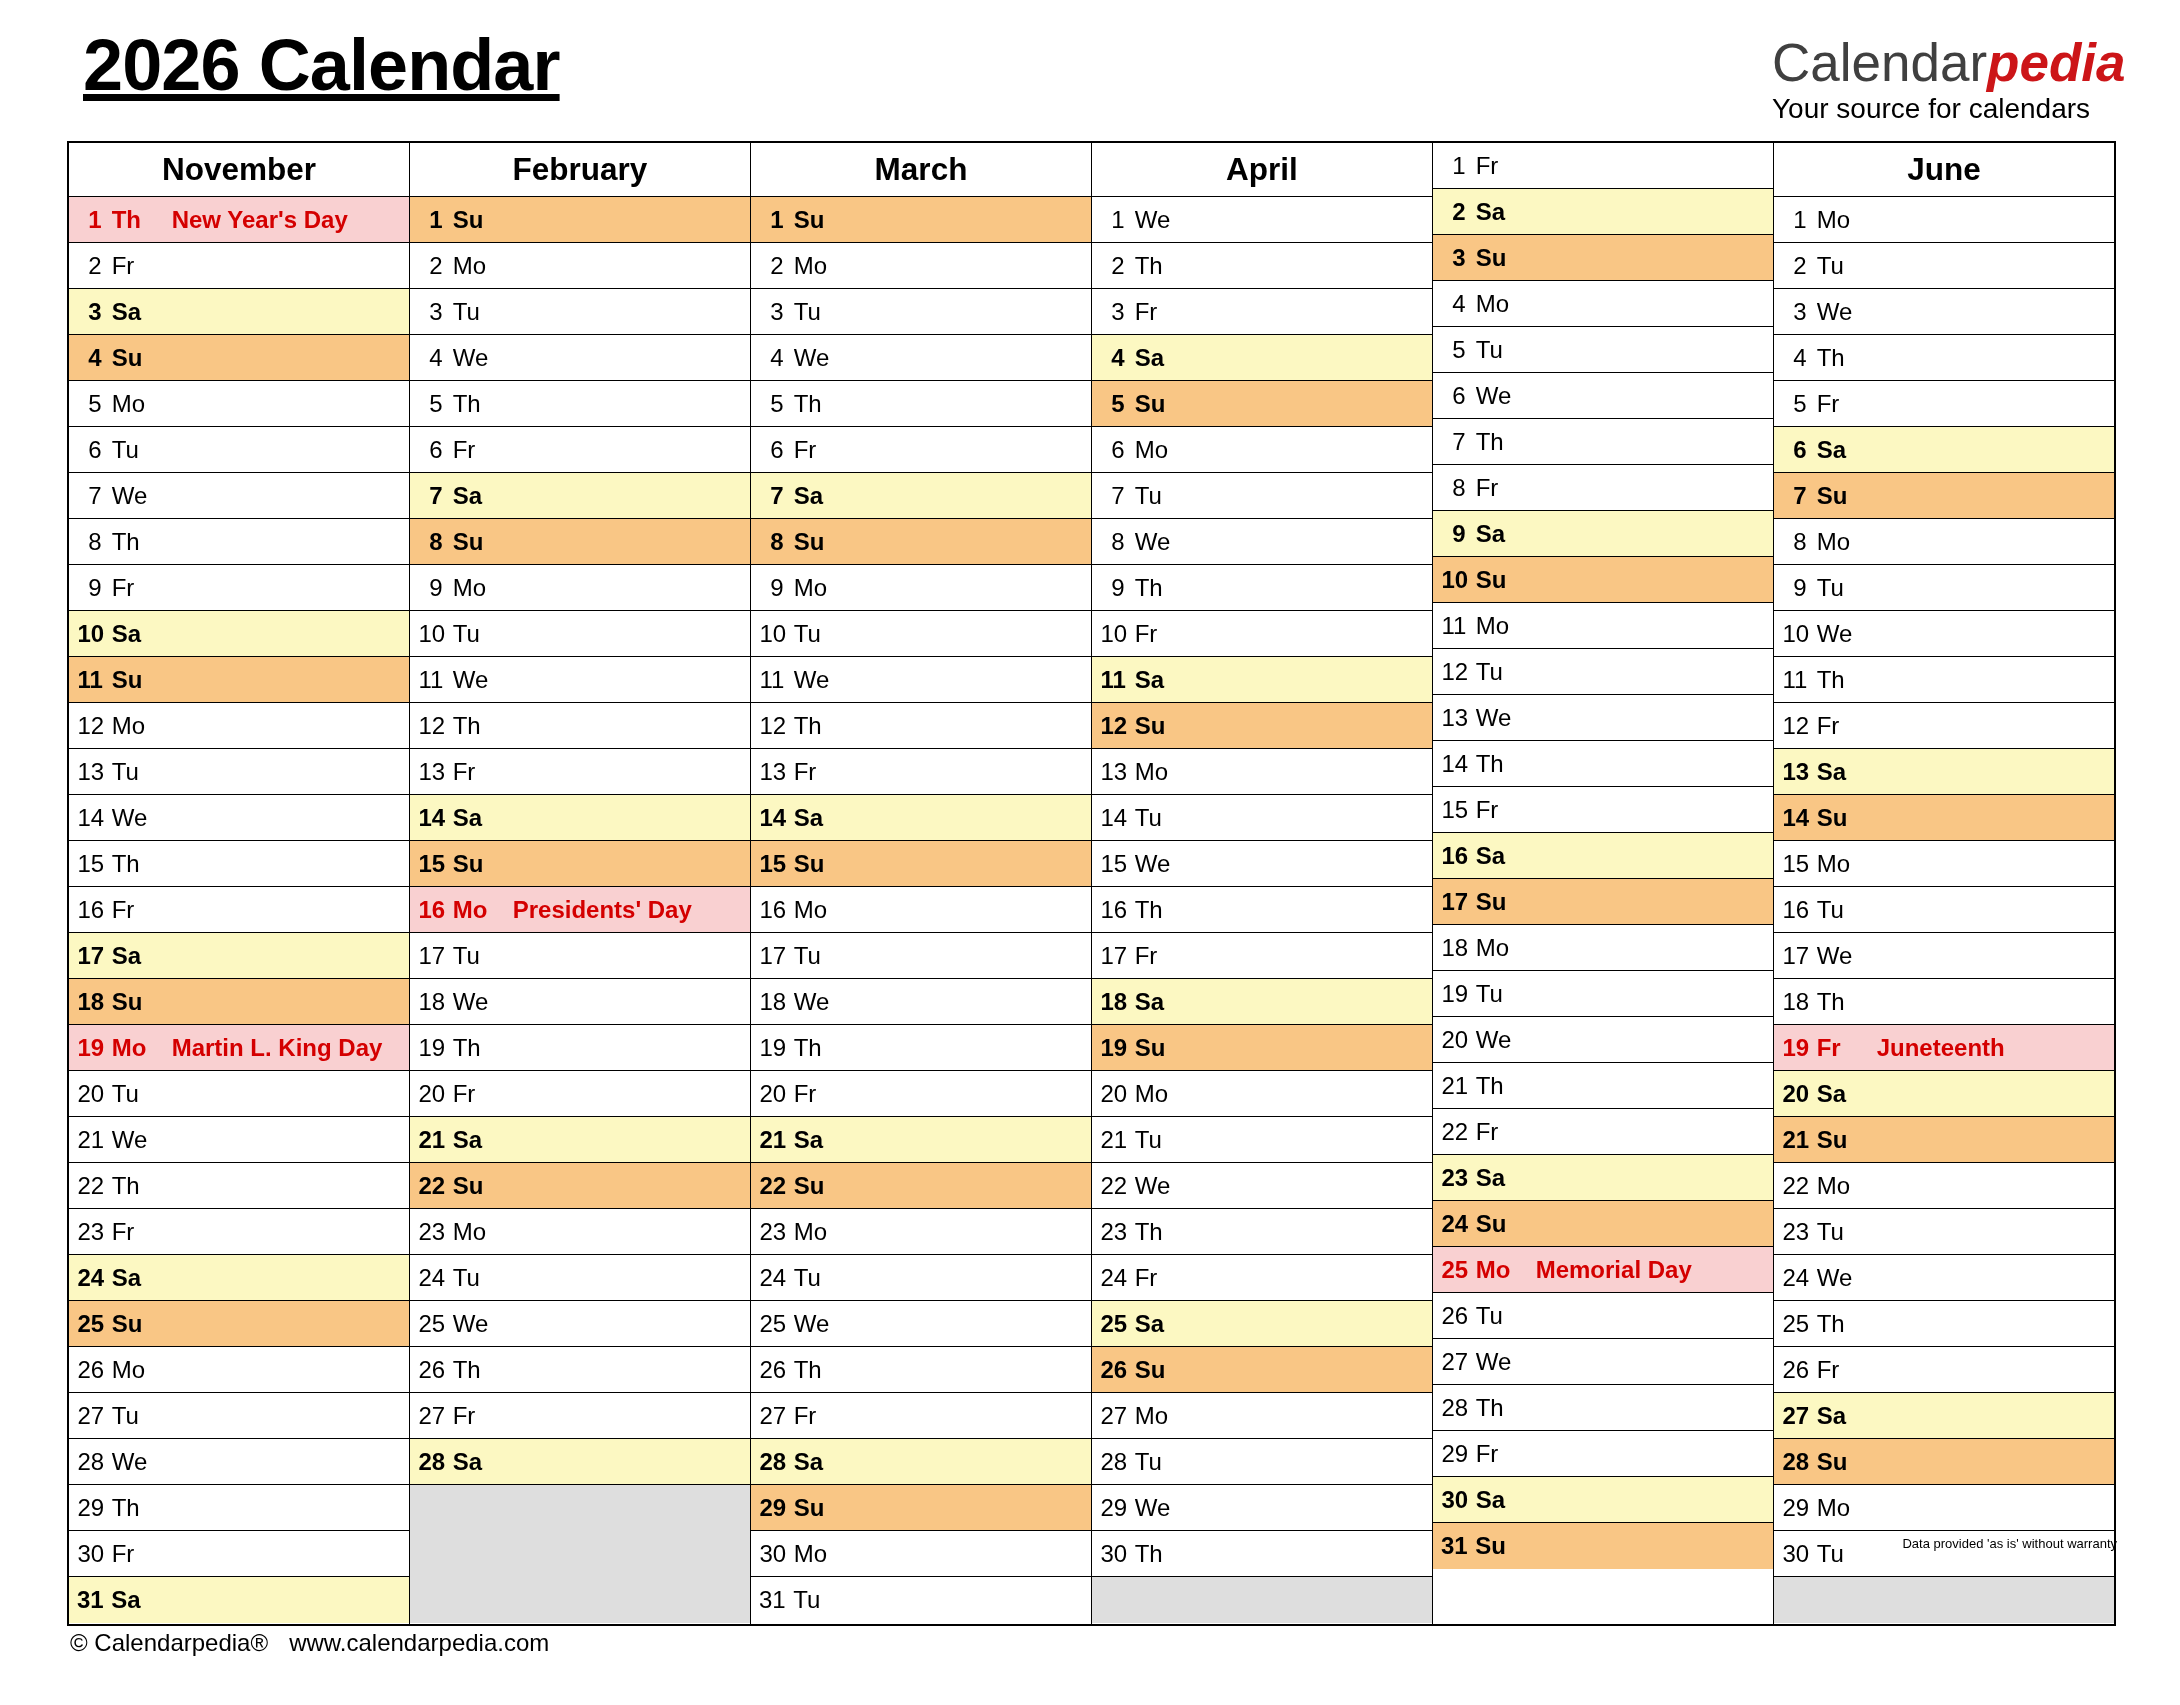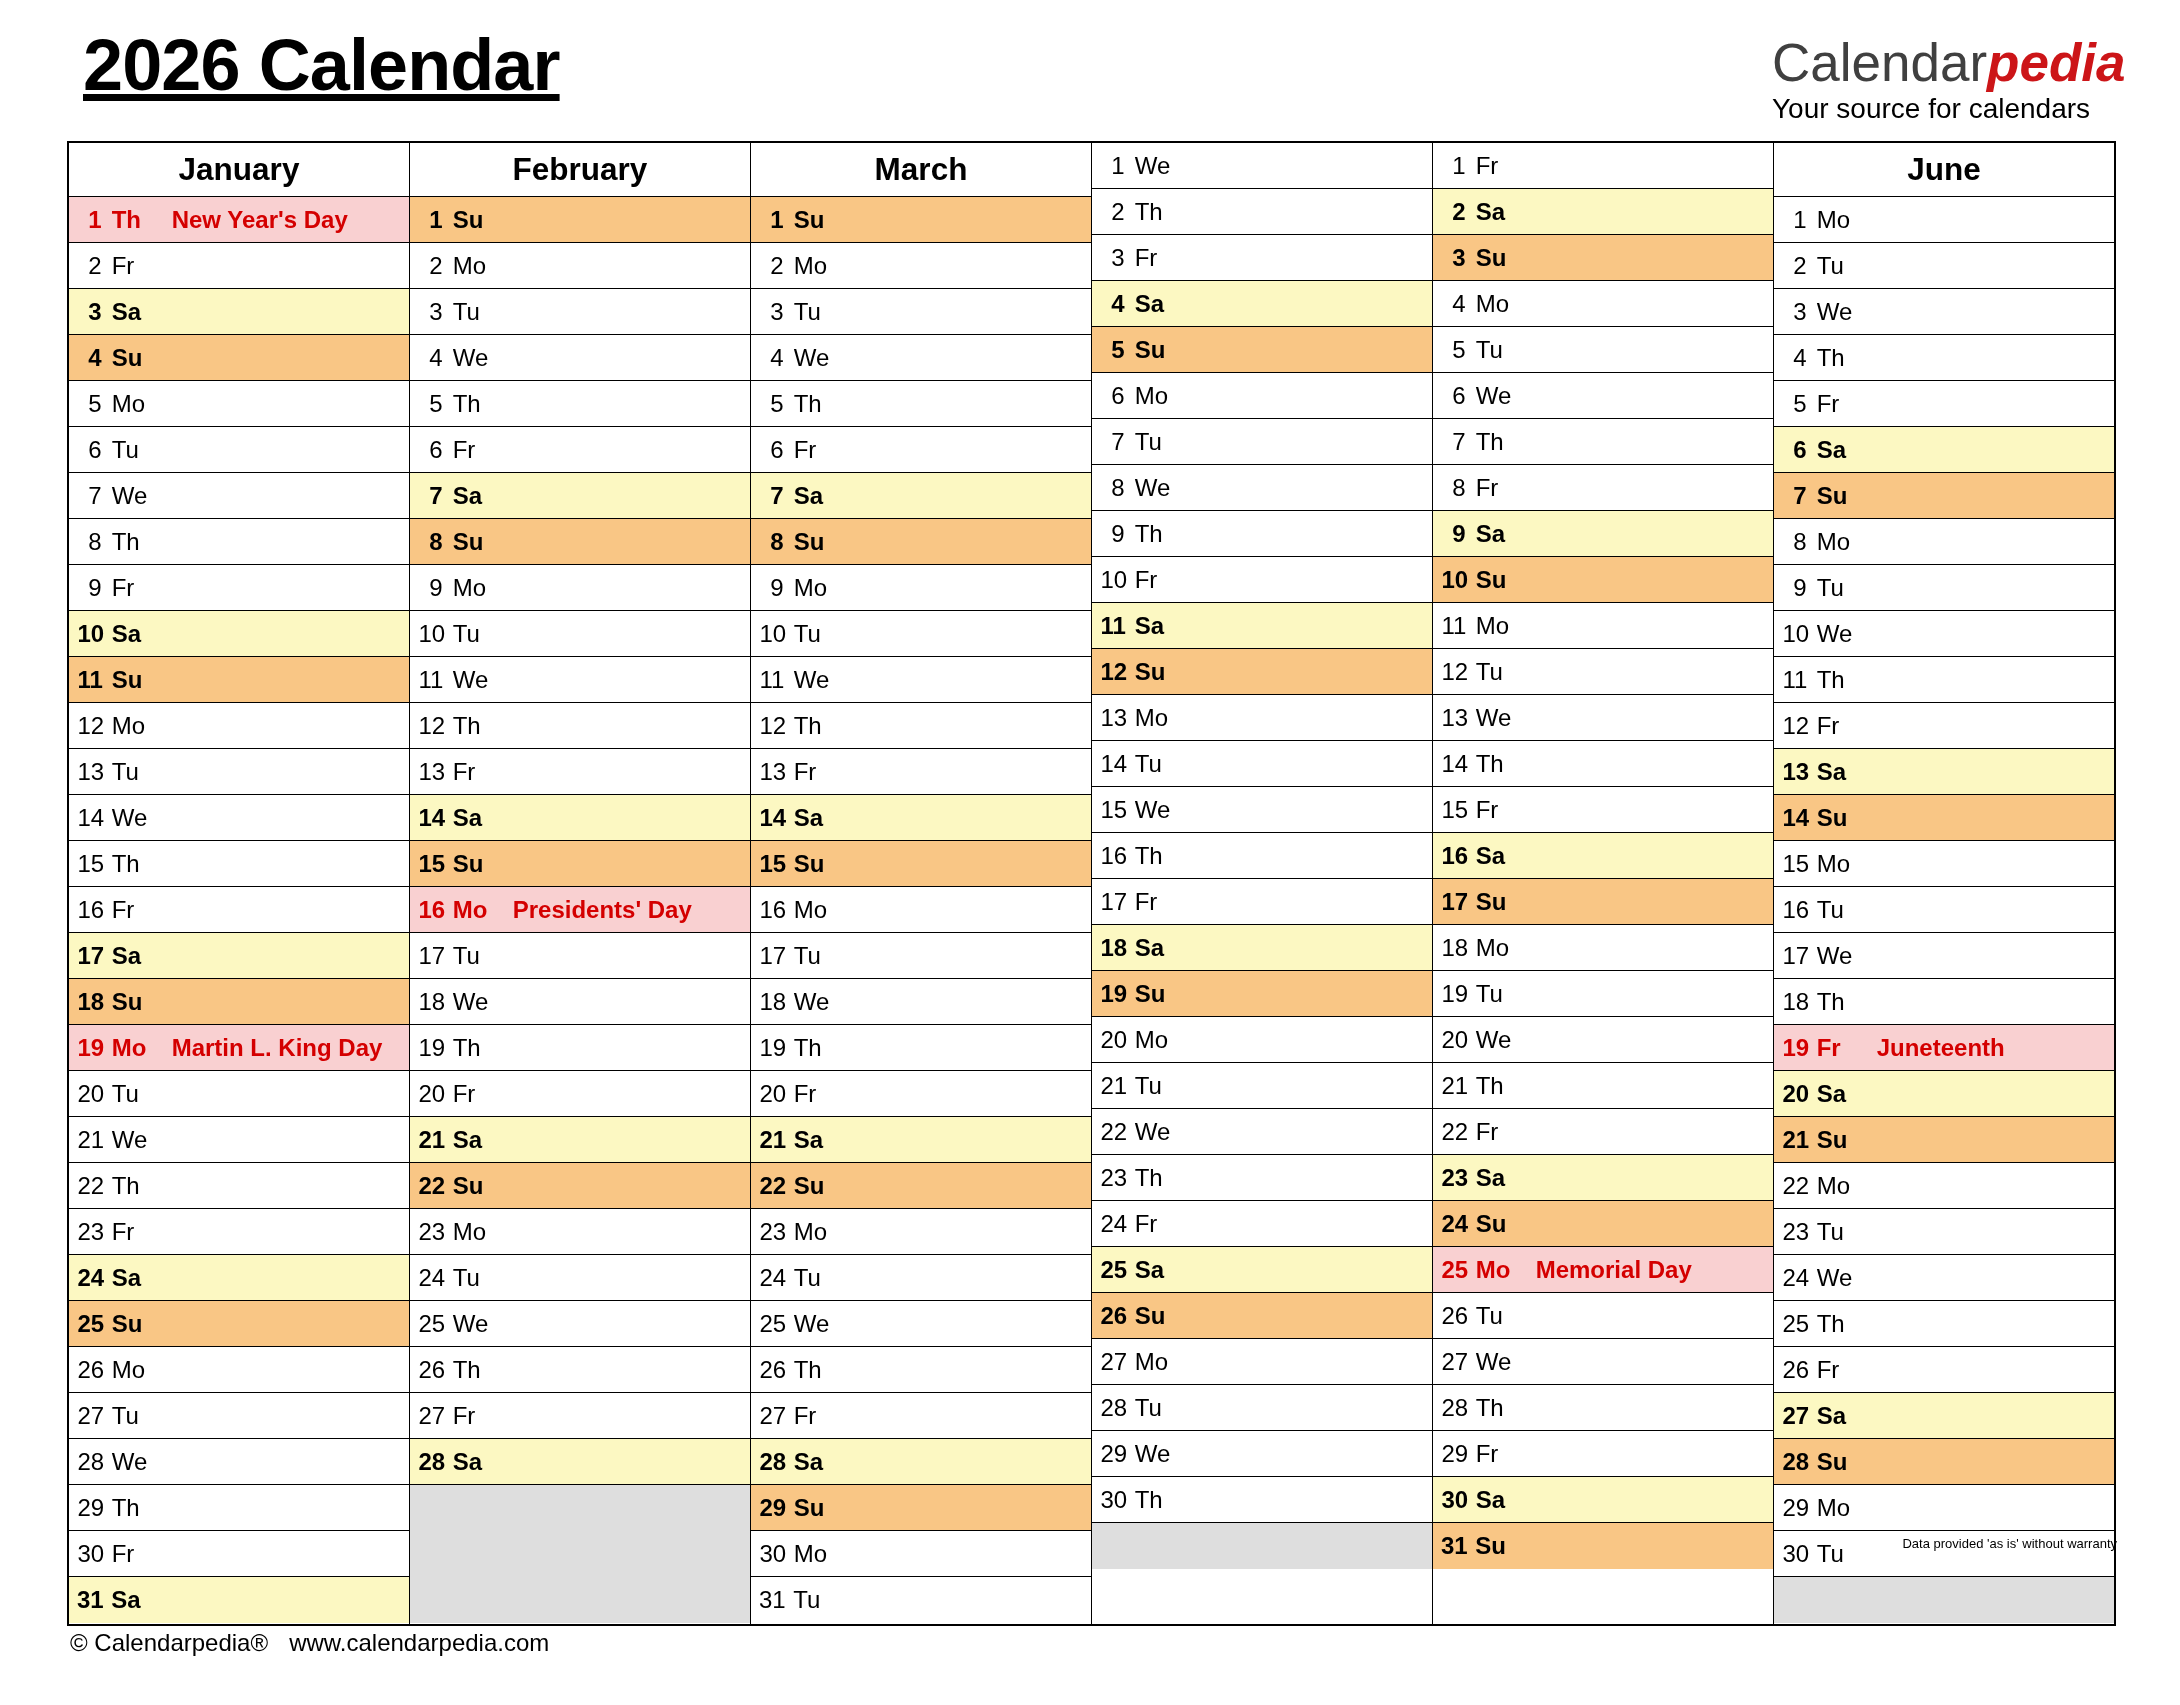--- a/index.html
+++ b/index.html
@@ -53,21 +53,21 @@
 
 <div class="page-title">2026 Calendar</div>
 
 <div class="logo">
   <div class="logo-main"><span class="logo-black">Calendar</span><span class="logo-red">pedia</span></div>
   <div class="logo-tagline">Your source for calendars</div>
 </div>
 
 <div class="calendar">
     <div class="month">
-      <div class="mhead">January</div>
+      <div class="mhead">November</div>
       <div class="day holiday">
         <span class="num">1</span>
         <span class="wd">Th</span>
         <span class="hol">New Year's Day</span>
       </div>
       <div class="day">
         <span class="num">2</span>
         <span class="wd">Fr</span>
       </div>
       <div class="day sat">
@@ -428,20 +428,21 @@
       <div class="day">
         <span class="num">30</span>
         <span class="wd">Mo</span>
       </div>
       <div class="day last">
         <span class="num">31</span>
         <span class="wd">Tu</span>
       </div>
     </div>
     <div class="month">
+      <div class="mhead">April</div>
       <div class="day">
         <span class="num">1</span>
         <span class="wd">We</span>
       </div>
       <div class="day">
         <span class="num">2</span>
         <span class="wd">Th</span>
       </div>
       <div class="day">
         <span class="num">3</span>

